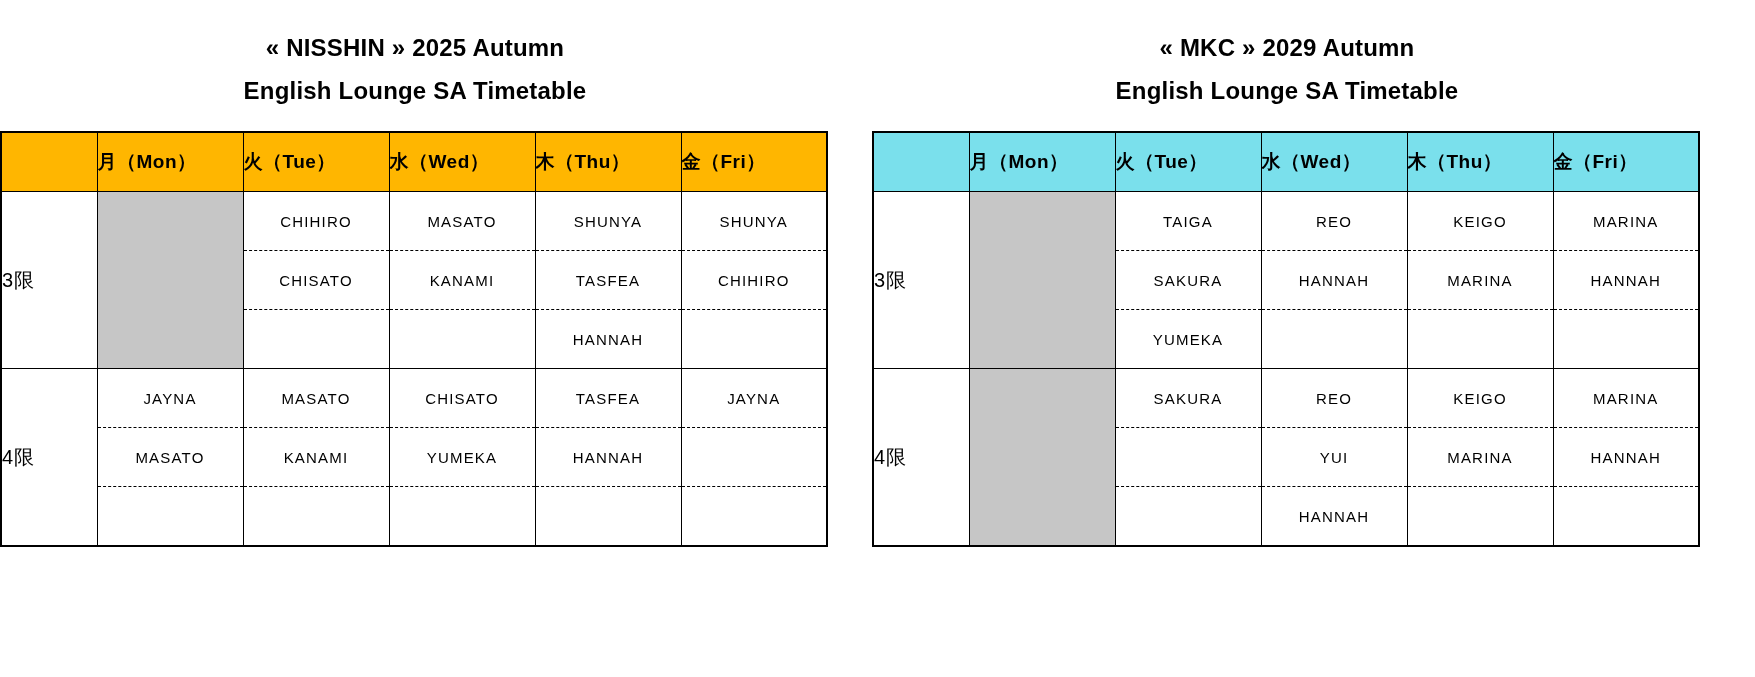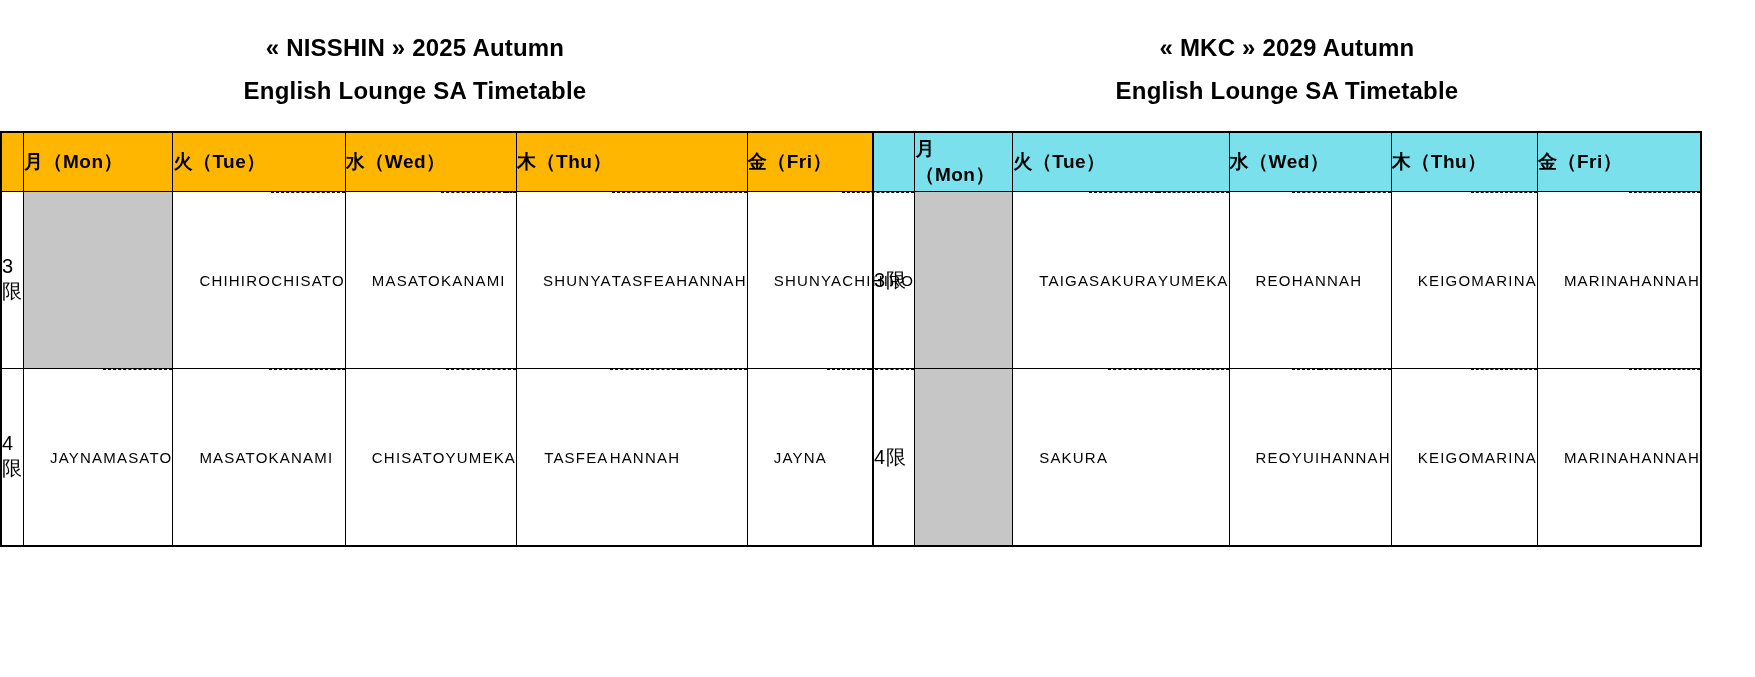--- a/index.html
+++ b/index.html
@@ -74,22 +74,22 @@
     letter-spacing: 1px;
   }
   td.shaded {
     background: #c6c6c6;
   }
   td.daycell {
     padding: 0;
   }
   .slots {
     display: flex;
+    flex-direction: column;
     height: 100%;
-    padding-left: 26px;
   }
   .slot {
     flex: 1 1 0;
     display: flex;
     align-items: center;
     justify-content: center;
     font-size: 15px;
     letter-spacing: 1.2px;
     min-height: 58px;
   }

